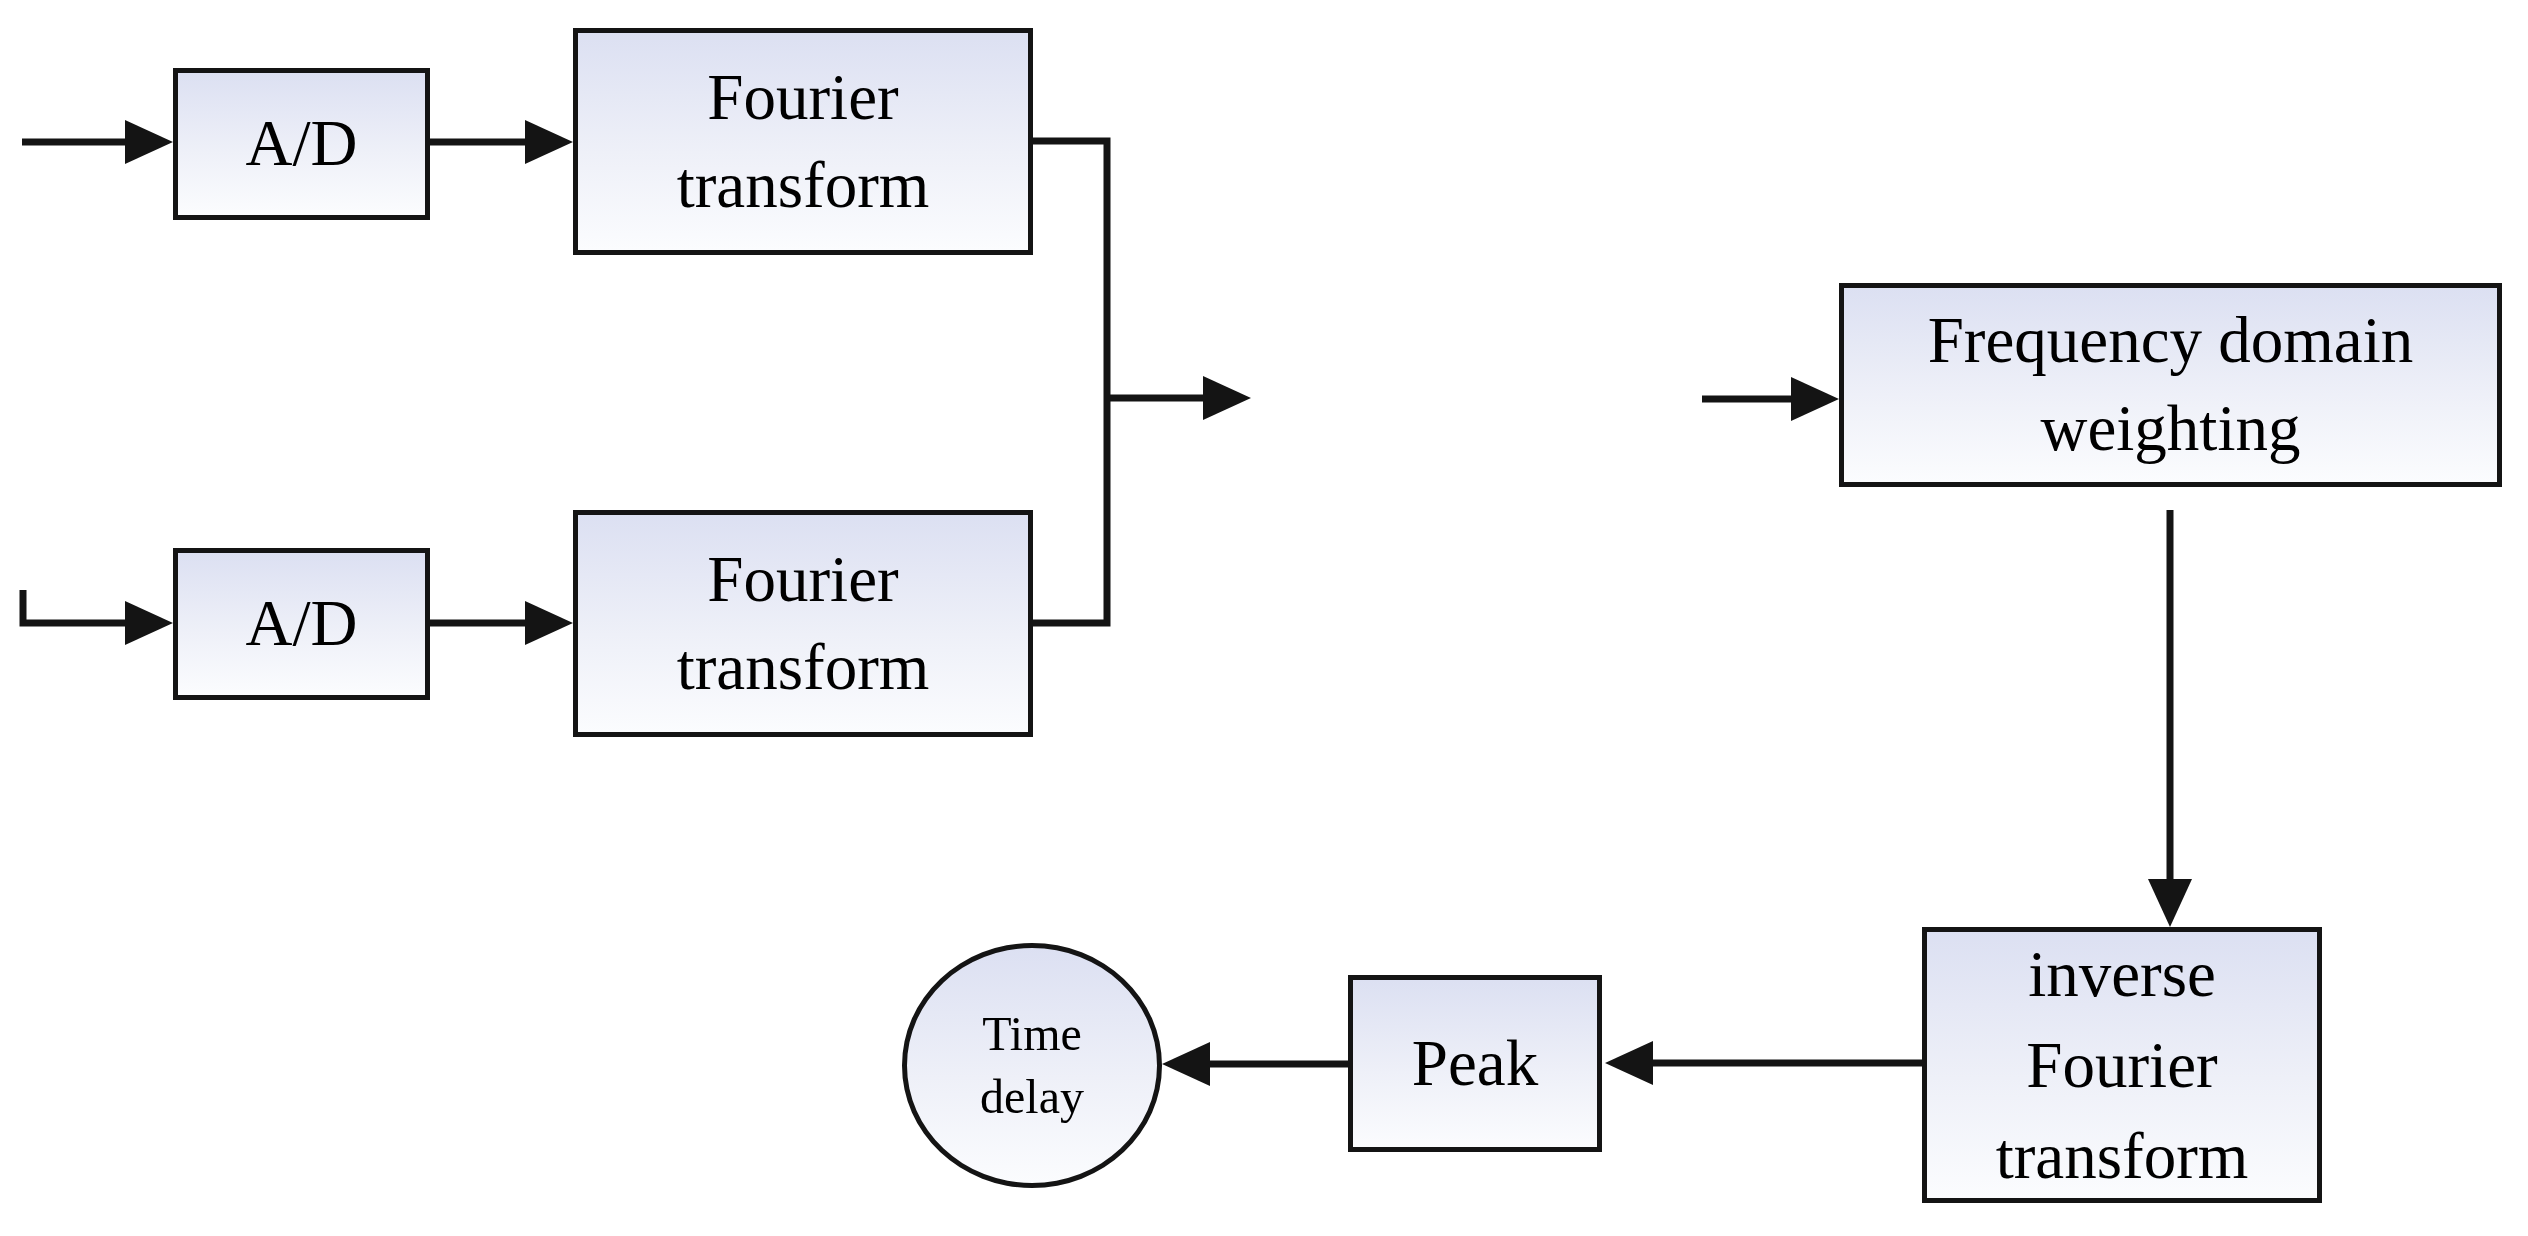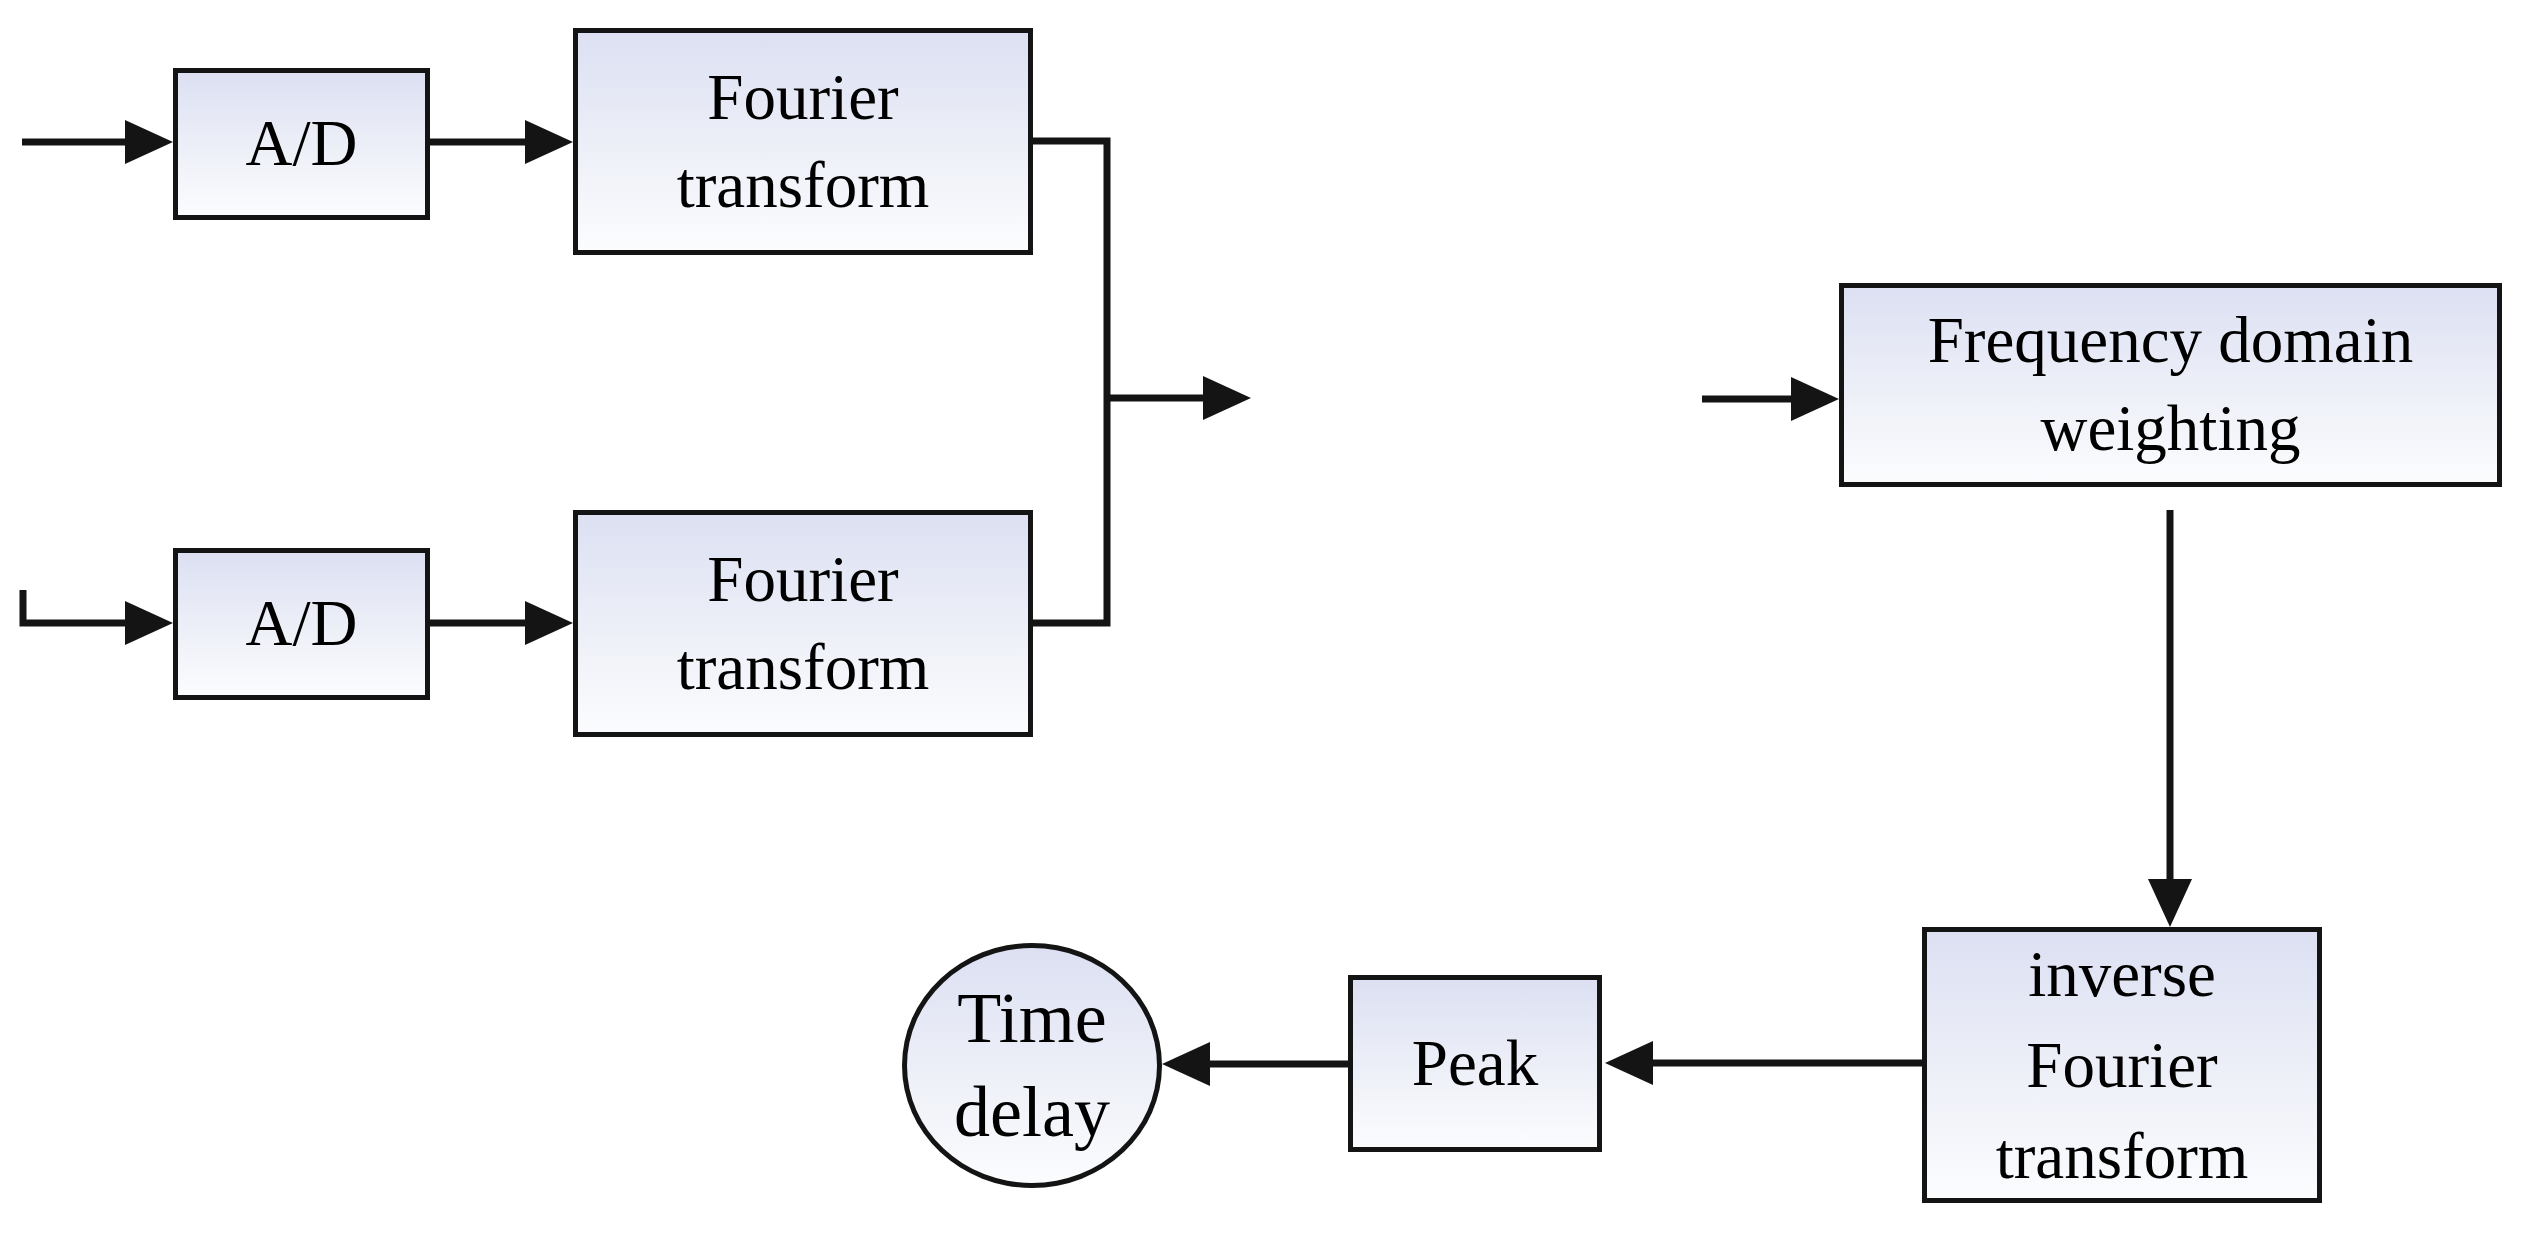--- a/index.html
+++ b/index.html
@@ -24,21 +24,21 @@
   }
   .ellipse{border-radius:50%;}
   #n-ad-top  {left:173px;top:68px; width:257px;height:152px;}
   #n-ft-top  {left:573px;top:28px; width:460px;height:227px;}
   #n-ad-bot  {left:173px;top:548px;width:257px;height:152px;}
   #n-ft-bot  {left:573px;top:510px;width:460px;height:227px;}
   #n-cross   {left:1251px;top:283px;width:451px;height:230px;}
   #n-freq    {left:1839px;top:283px;width:663px;height:204px;}
   #n-ifft    {left:1922px;top:927px;width:400px;height:276px;line-height:1.4;}
   #n-peak    {left:1348px;top:975px;width:254px;height:177px;font-family:Liberation Serif, serif;}
-  #n-delay   {left:902px;top:943px;width:260px;height:245px;font-size:72px;line-height:1.3;}
+  #n-delay   {left:902px;top:943px;width:260px;height:245px;font-size:48px;line-height:1.3;}
   .edge-line{stroke:#141414;stroke-width:7;fill:none;}
   .edge-head{fill:#141414;stroke:none;}
 </style>
 </head>
 <body>
 
 <div id="canvas">
 
   <svg id="connectors" width="2528" height="1236" viewBox="0 0 2528 1236">
 

